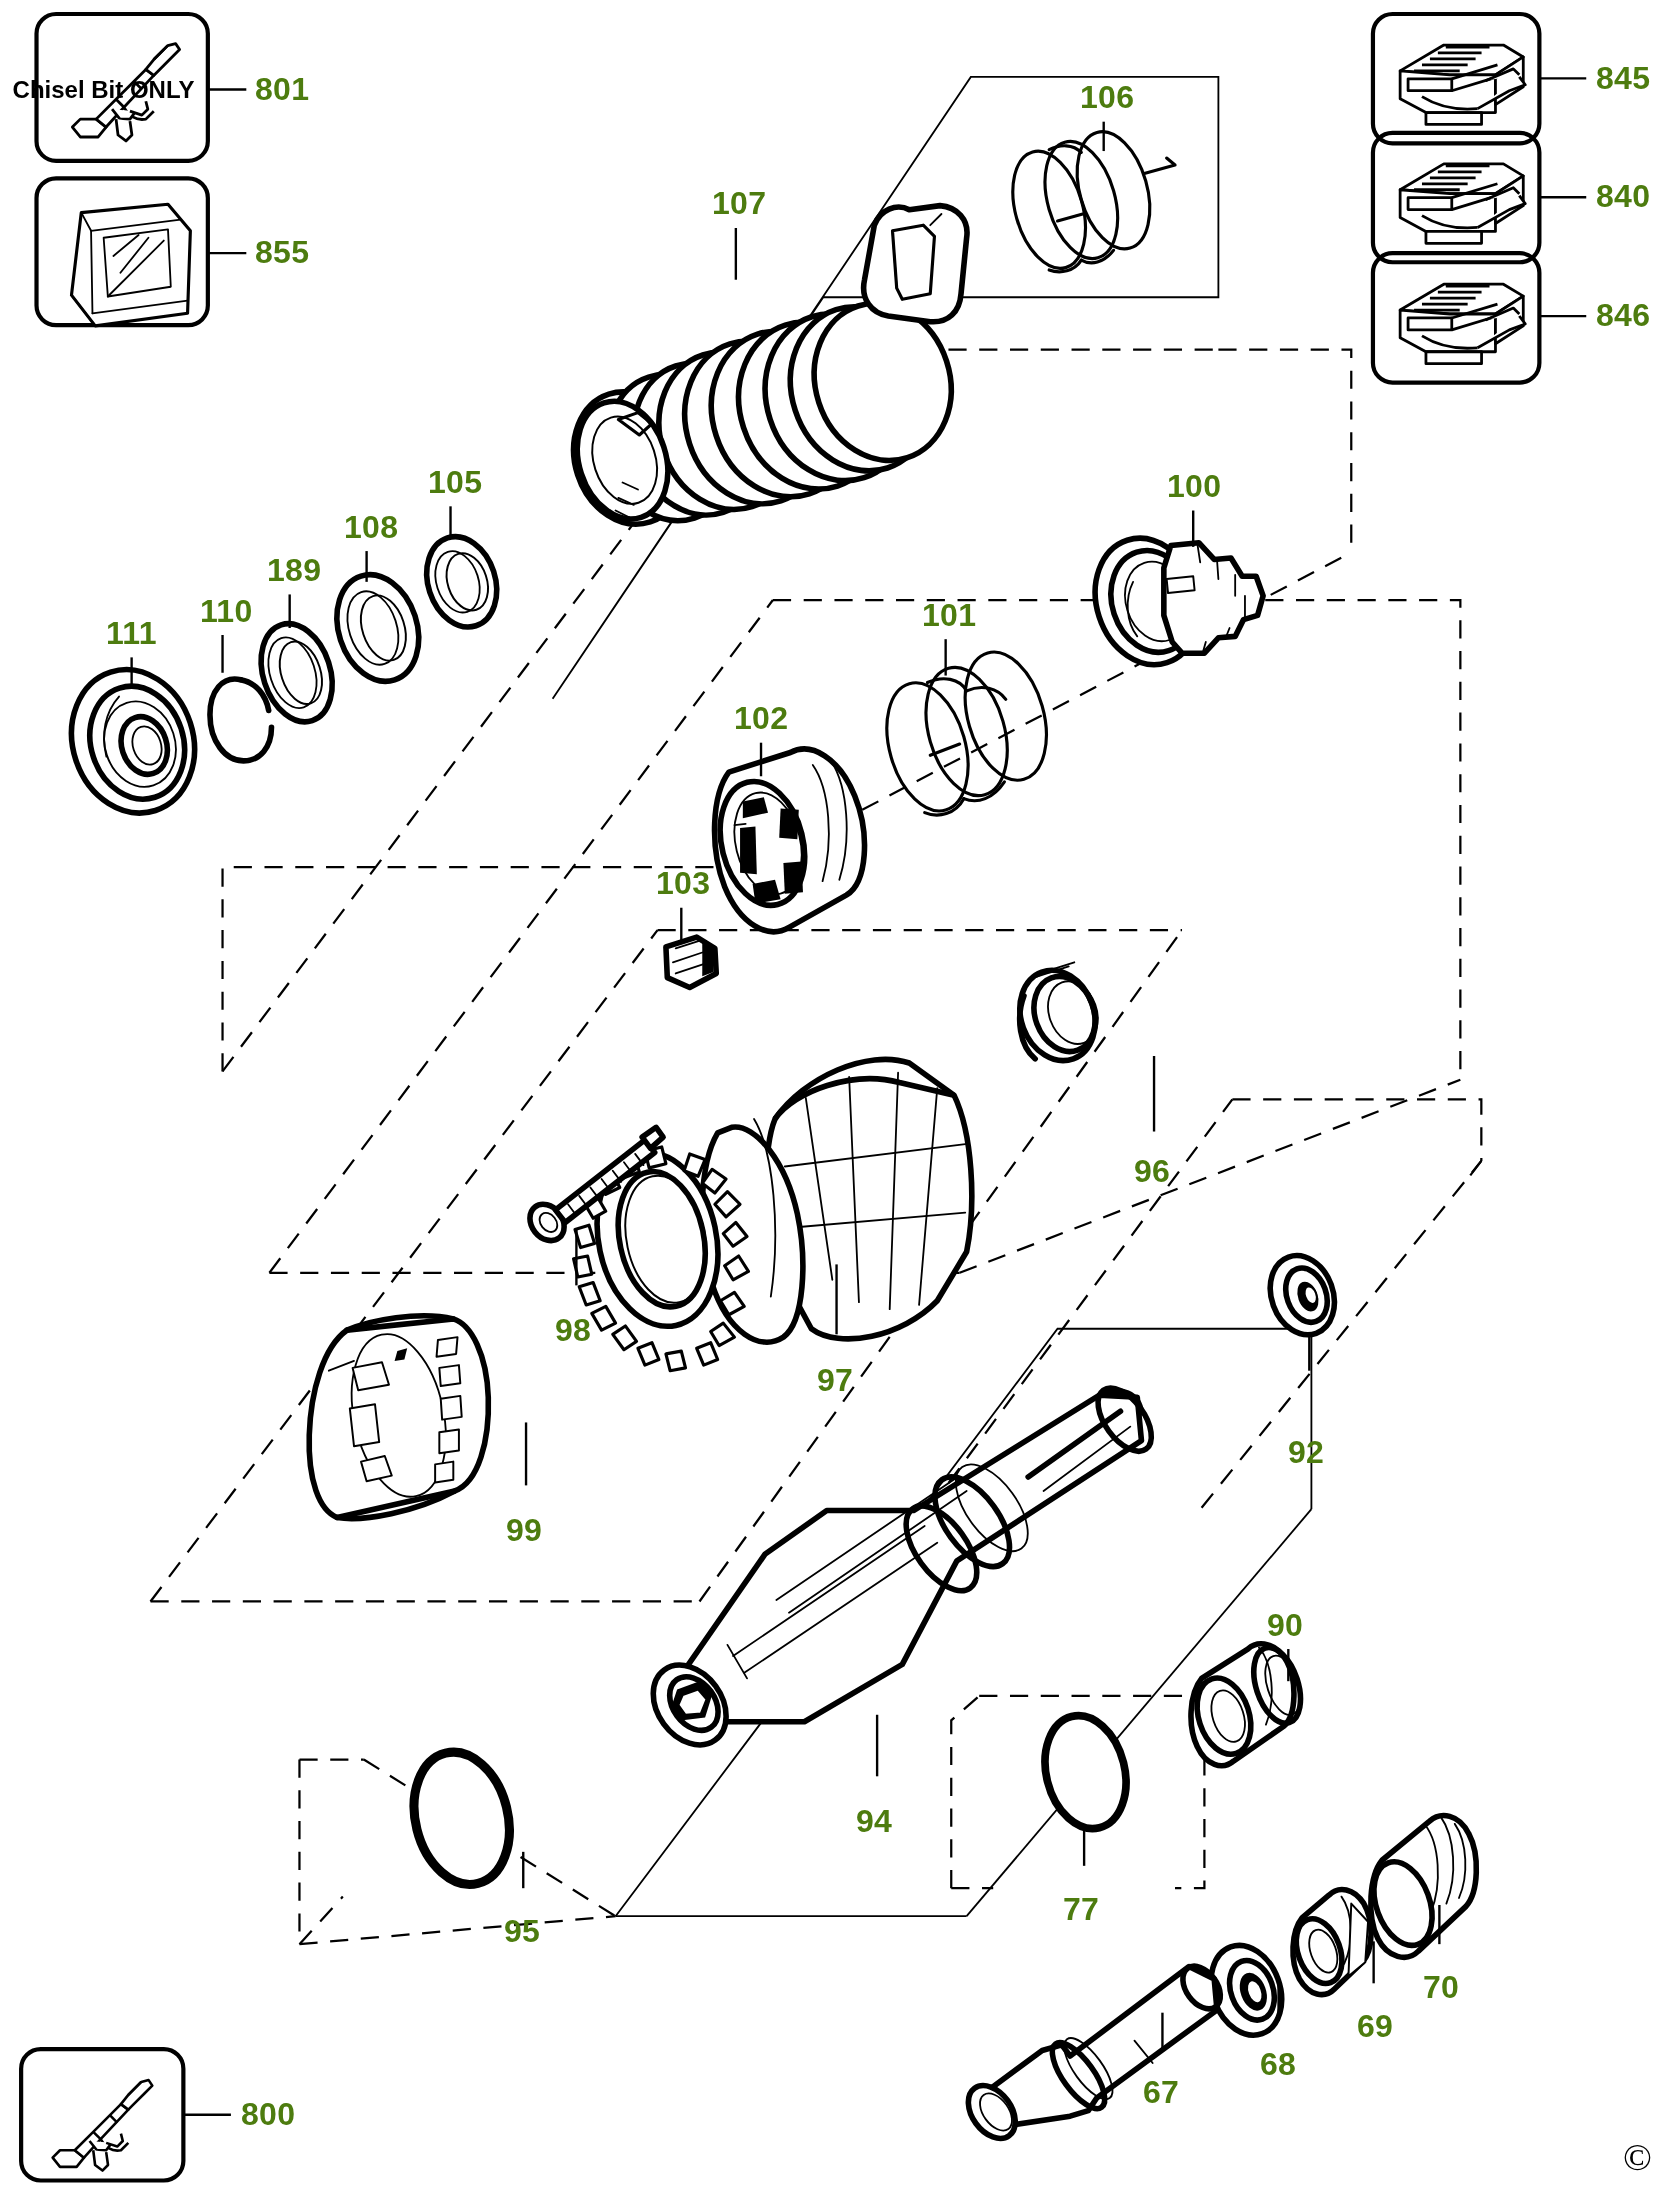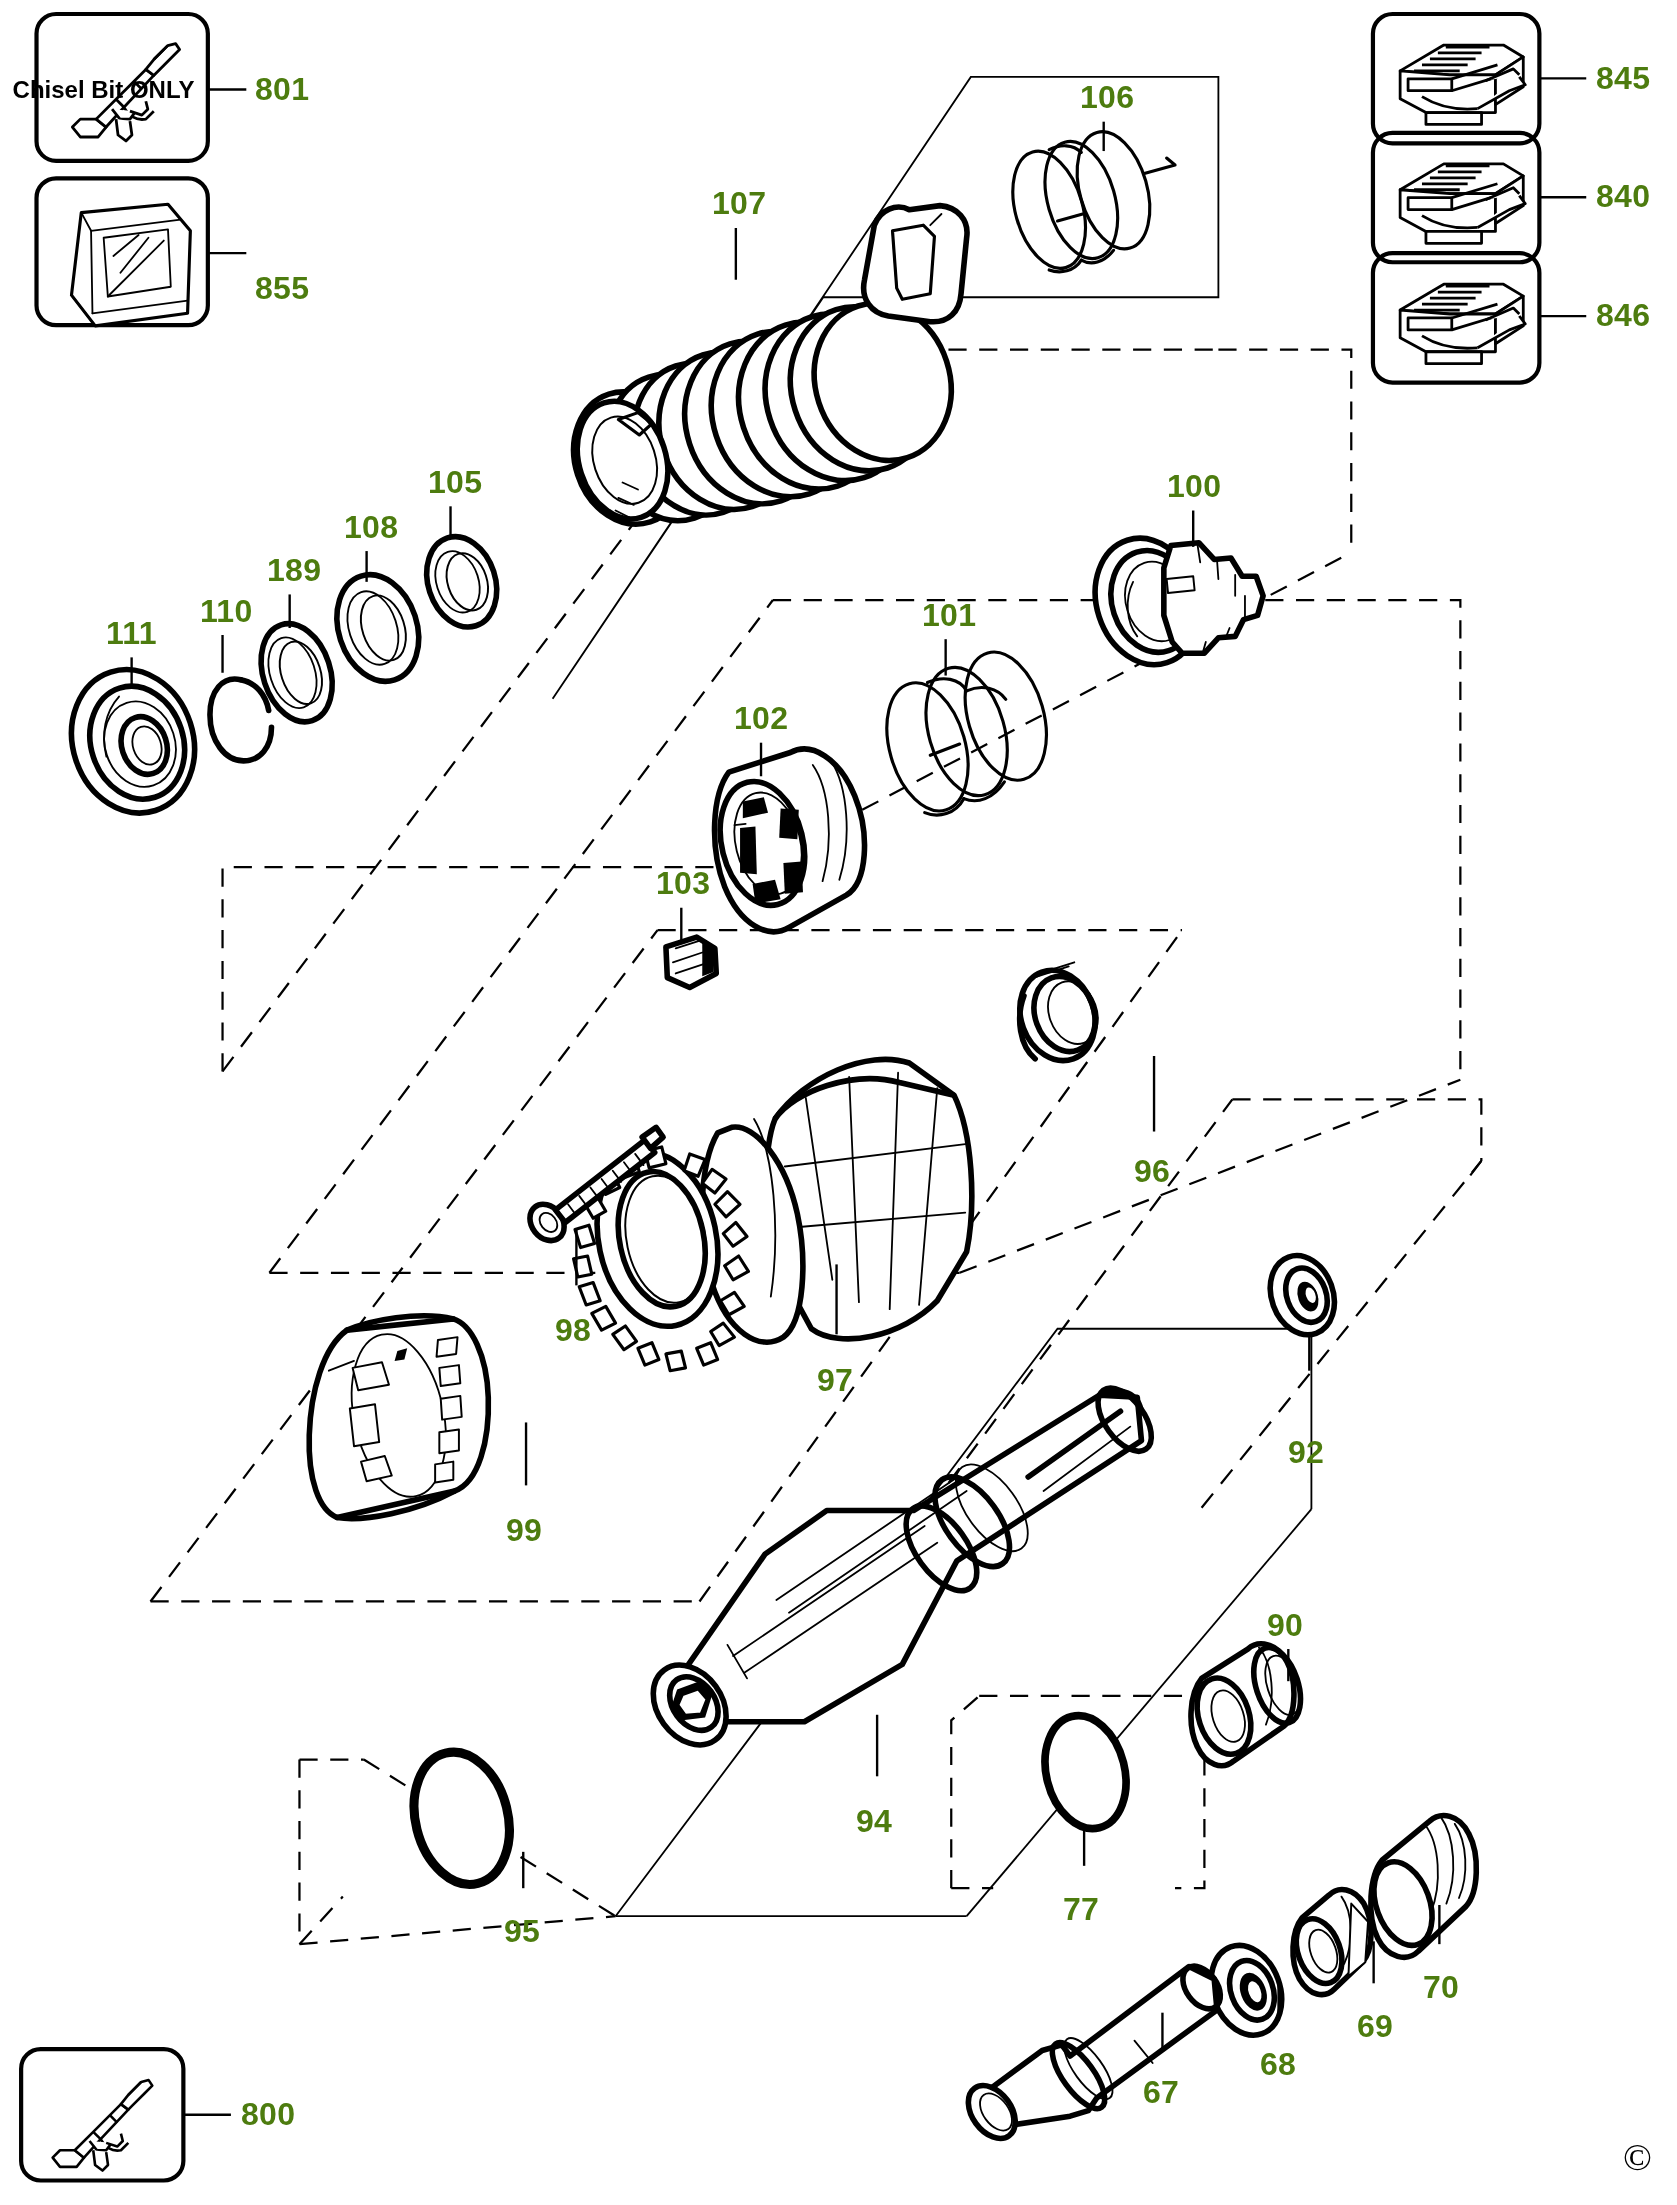--- a/index.html
+++ b/index.html
@@ -513,21 +513,21 @@
       <line class="lead" x1="2058" y1="2780" x2="2058" y2="2724"></line>
       <line class="lead" x1="1964" y1="2836" x2="1964" y2="2776"></line>
       <line class="lead" x1="1828" y1="2890" x2="1828" y2="2828"></line>
       <line class="lead" x1="1662" y1="2930" x2="1662" y2="2878"></line>
     </g>
   </svg>
 
   <div class="note" style="left:12.6px; top:76px;">Chisel Bit ONLY</div>
 
   <div class="lbl" style="left:255px; top:73px;">801</div>
-  <div class="lbl" style="left:255px; top:236px;margin-top:36px;">855</div>
+  <div class="lbl" style="left:255px; top:236px;">855</div>
   <div class="lbl" style="left:1596px; top:62px;">845</div>
   <div class="lbl" style="left:1596px; top:180px;">840</div>
   <div class="lbl" style="left:1596px; top:299px;">846</div>
   <div class="lbl" style="left:241px; top:2098px;">800</div>
 
   <div class="lbl" style="left:106px;  top:617px;">111</div>
   <div class="lbl" style="left:200px;  top:595px;">110</div>
   <div class="lbl" style="left:267px;  top:554px;">189</div>
   <div class="lbl" style="left:344px;  top:511px;">108</div>
   <div class="lbl" style="left:428px;  top:466px;">105</div>

